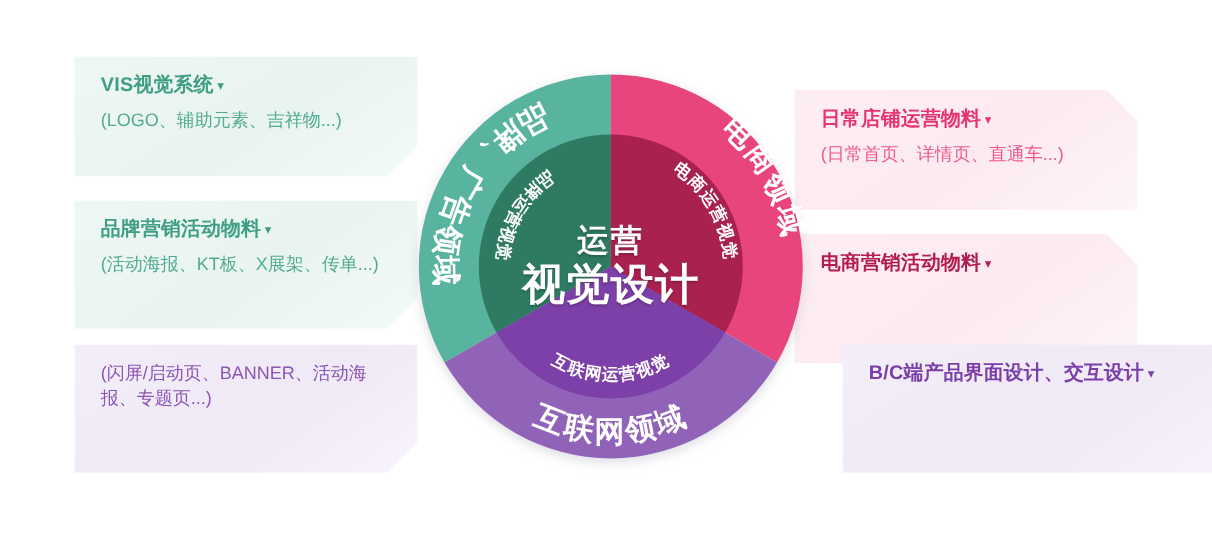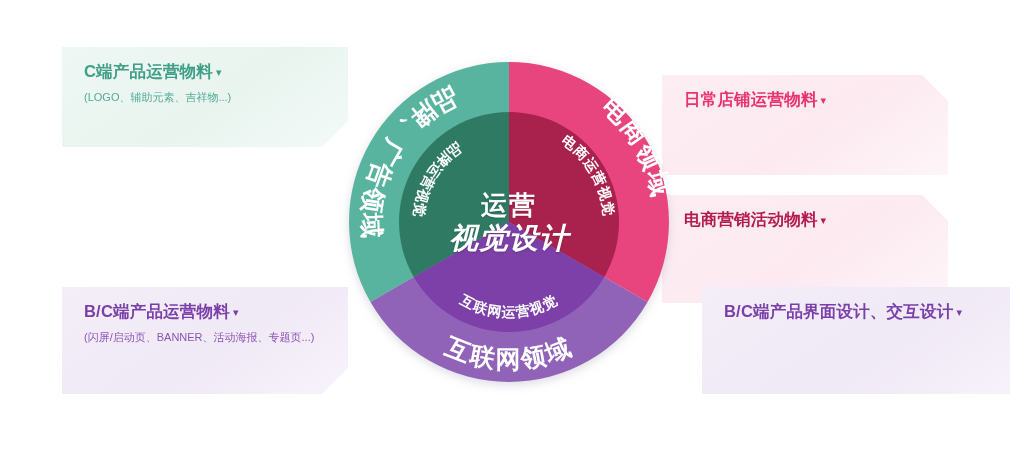--- a/index.html
+++ b/index.html
@@ -44,21 +44,21 @@
     letter-spacing: 0.2px;
     margin: 0 0 7px 0;
   }
   .card-title .caret {
     display: inline-block;
     margin-left: 3px;
     font-size: 11px;
     transform: translateY(-1px);
   }
   .card-sub {
-    font-size: 11px;
+    font-size: 15px;
     line-height: 1.42;
     margin: 0;
   }
   .t-green  { color: #3f9e86; }
   .s-green  { color: #52ab94; }
   .t-purple { color: #7a3fa8; }
   .s-purple { color: #8b55b5; }
   .t-pink   { color: #e8336f; }
   .s-pink   { color: #ef5a8c; }
   .t-crimson{ color: #b31c50; }
@@ -102,45 +102,48 @@
     pointer-events: none;
     text-shadow: 0 1px 2px rgba(0,0,0,0.20);
   }
   #center-text .l1 {
     font-size: 26px;
     font-weight: bold;
     letter-spacing: 2px;
     line-height: 1.18;
   }
   #center-text .l2 {
-    font-size: 29px;
+    font-size: 36px;
     font-weight: bold;
     letter-spacing: 1px;
     line-height: 1.18;
-    font-style: italic;
   }
 </style>
 </head>
 <body>
 
 <div id="stage">
 
   <div class="card card-left card-green" id="card-vis">
-    <div class="card-title t-green"><span>C端产品运营物料</span><span class="caret">▾</span></div>
+    <div class="card-title t-green"><span>VIS视觉系统</span><span class="caret">▾</span></div>
     <div class="card-sub s-green">(LOGO、辅助元素、吉祥物...)</div>
   </div>
 
+  <div class="card card-left card-green" id="card-brand-mkt">
+    <div class="card-title t-green"><span>品牌营销活动物料</span><span class="caret">▾</span></div>
+    <div class="card-sub s-green">(活动海报、KT板、X展架、传单...)</div>
+  </div>
 
   <div class="card card-left card-purple" id="card-bc-ops">
-    <div class="card-title t-purple"><span>B/C端产品运营物料</span><span class="caret">▾</span></div>
     <div class="card-sub s-purple">(闪屏/启动页、BANNER、活动海报、专题页...)</div>
   </div>
 
   <div class="card card-right card-pink" id="card-shop-daily">
     <div class="card-title t-pink"><span>日常店铺运营物料</span><span class="caret">▾</span></div>
+    <div class="card-sub s-pink">(日常首页、详情页、直通车...)</div>
   </div>
 
   <div class="card card-right card-pink" id="card-ec-mkt">
     <div class="card-title t-crimson"><span>电商营销活动物料</span><span class="caret">▾</span></div>
   </div>
 
   <div class="card card-right card-purple" id="card-bc-ui">
     <div class="card-title t-purple"><span>B/C端产品界面设计、交互设计</span><span class="caret">▾</span></div>
   </div>
 

